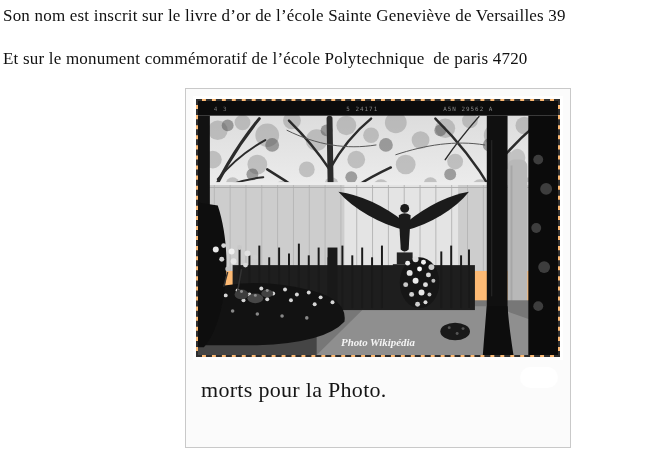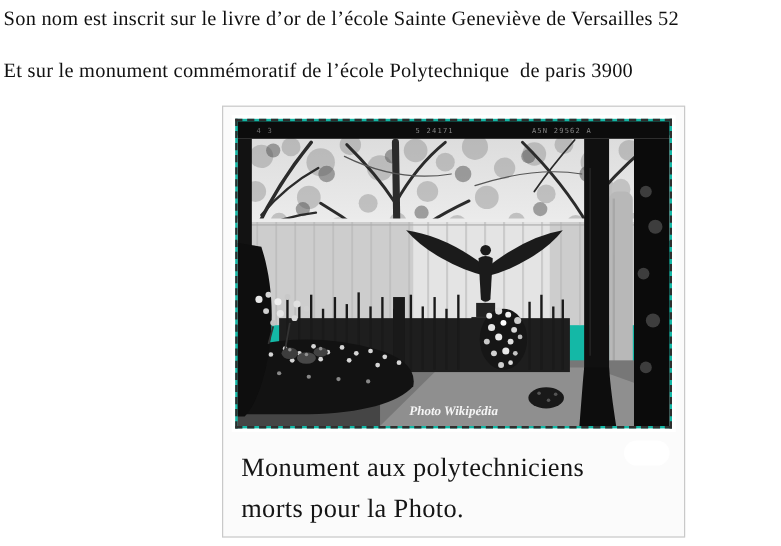--- a/index.html
+++ b/index.html
@@ -16,36 +16,36 @@
   #doc-line-2{top:49px;}
   .figure-box{
     position:absolute;left:185px;top:88px;width:384px;height:358px;
     background:#fbfbfb;border:1px solid #c9c9c9;
   }
   .stamp{
     width:370px;margin:7px auto 0;background:#ffffff;padding:3px;
     box-sizing:border-box;
   }
   .photo-frame{
-    border:2px dashed #2e2e2e;background:#14b8a6;font-size:0;line-height:0;
+    border:2px dashed #2e2e2e;background:#fdba74;font-size:0;line-height:0;
   }
   .caption{
     margin:13px 0 0 15px;font-size:22px;line-height:34px;color:#151515;
     letter-spacing:0.3px;
   }
   .scan-blob{
     position:absolute;left:334px;top:278px;width:38px;height:21px;
     background:#ffffff;border-radius:12px;
   }
 </style>
 </head>
 <body>
 
-<div class="doc-line" id="doc-line-1">Son nom est inscrit sur le livre d’or de l’école Sainte Geneviève de Versailles 52</div>
-<div class="doc-line" id="doc-line-2">Et sur le monument commémoratif de l’école Polytechnique  de paris 3900</div>
+<div class="doc-line" id="doc-line-1">Son nom est inscrit sur le livre d’or de l’école Sainte Geneviève de Versailles 39</div>
+<div class="doc-line" id="doc-line-2">Et sur le monument commémoratif de l’école Polytechnique  de paris 4720</div>
 
 <div class="figure-box">
   <div class="stamp">
     <div class="photo-frame">
 
       <svg width="360" height="254" viewBox="0 0 364 260" preserveAspectRatio="none" xmlns="http://www.w3.org/2000/svg">
 
         <defs>
           <pattern id="panels" width="16" height="88" patternUnits="userSpaceOnUse">
             <line x1="0.5" y1="0" x2="0.5" y2="88" stroke="#b6b6b6" stroke-width="1"></line>
@@ -285,18 +285,17 @@
           <text x="248" y="10" font-size="6" fill="#9a9a9a" opacity="0.85" font-family="'DejaVu Sans Mono', monospace" letter-spacing="1">A5N 29562 A</text>
         </g>
 
         <text x="182" y="251" text-anchor="middle" font-size="11" font-style="italic" font-weight="bold" fill="#f5f5f5" font-family="'Liberation Serif', serif">Photo Wikipédia</text>
       </svg>
 
     </div>
   </div>
 
   <div class="caption">
-    <div>Monument aux polytechniciens</div>
     <div>morts pour la Photo.</div>
   </div>
 
   <div class="scan-blob"></div>
 </div>
 
 </body></html>

